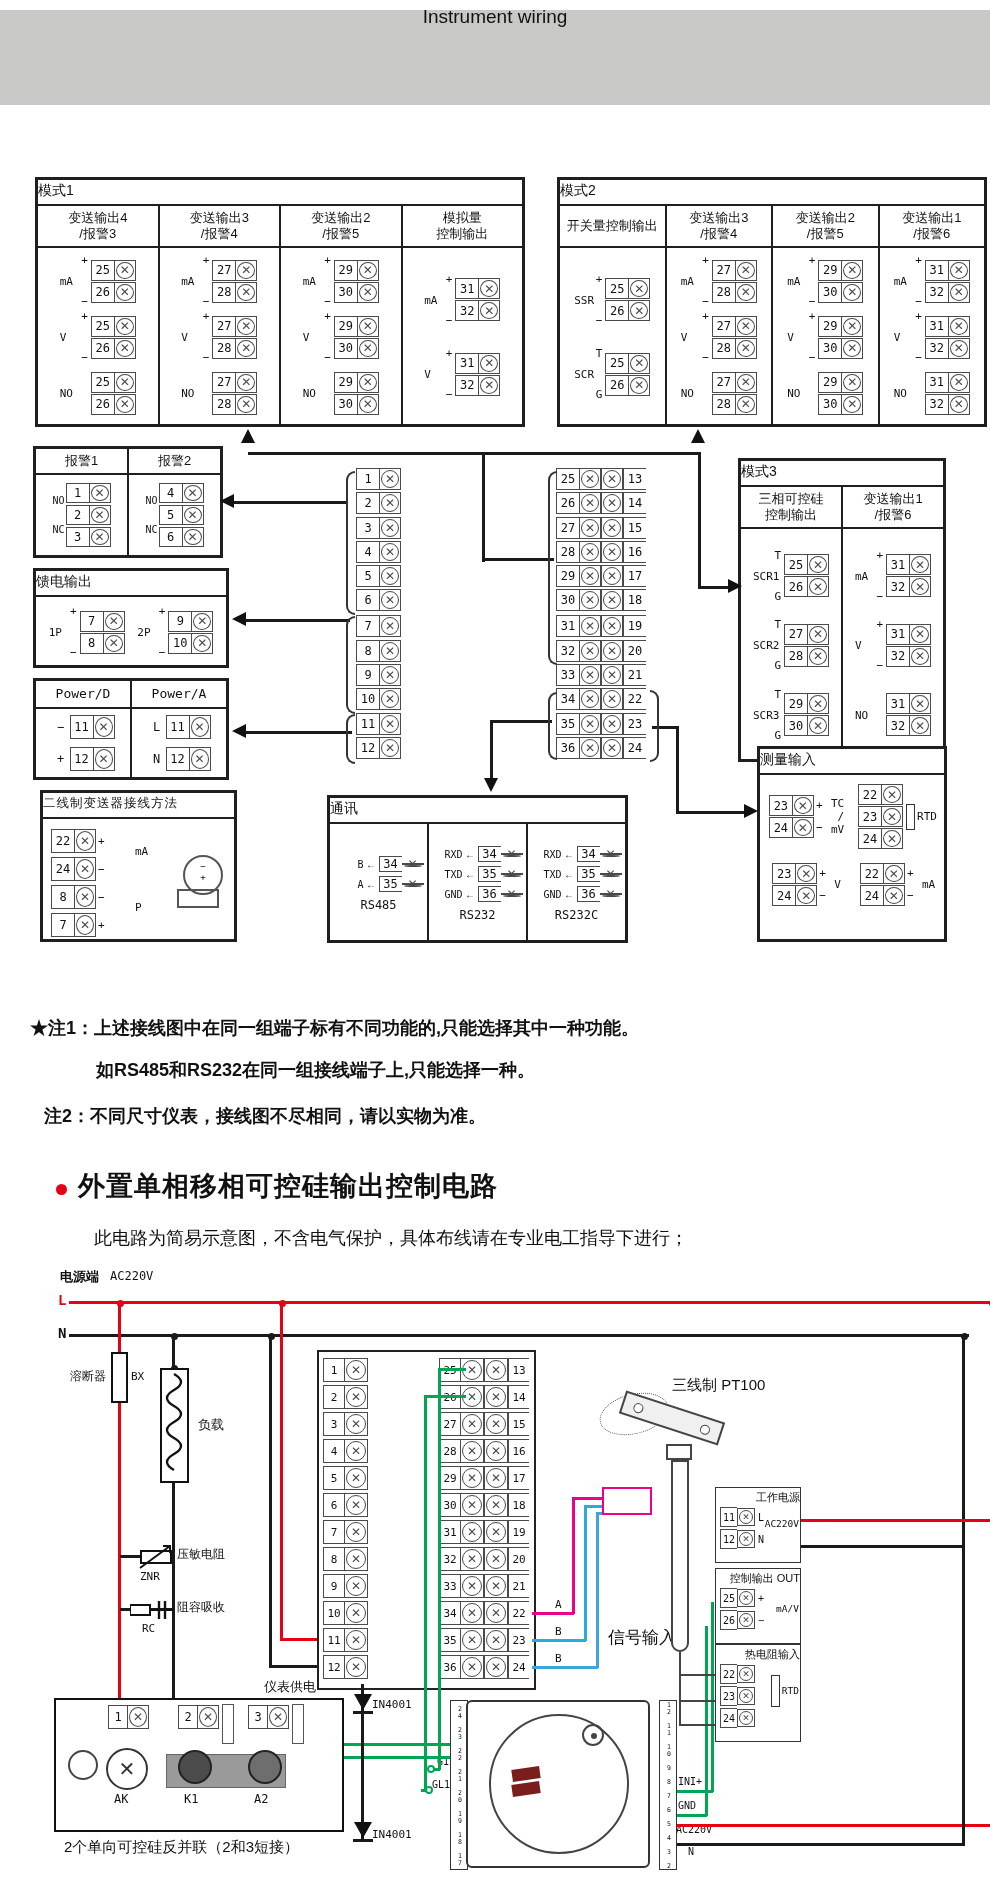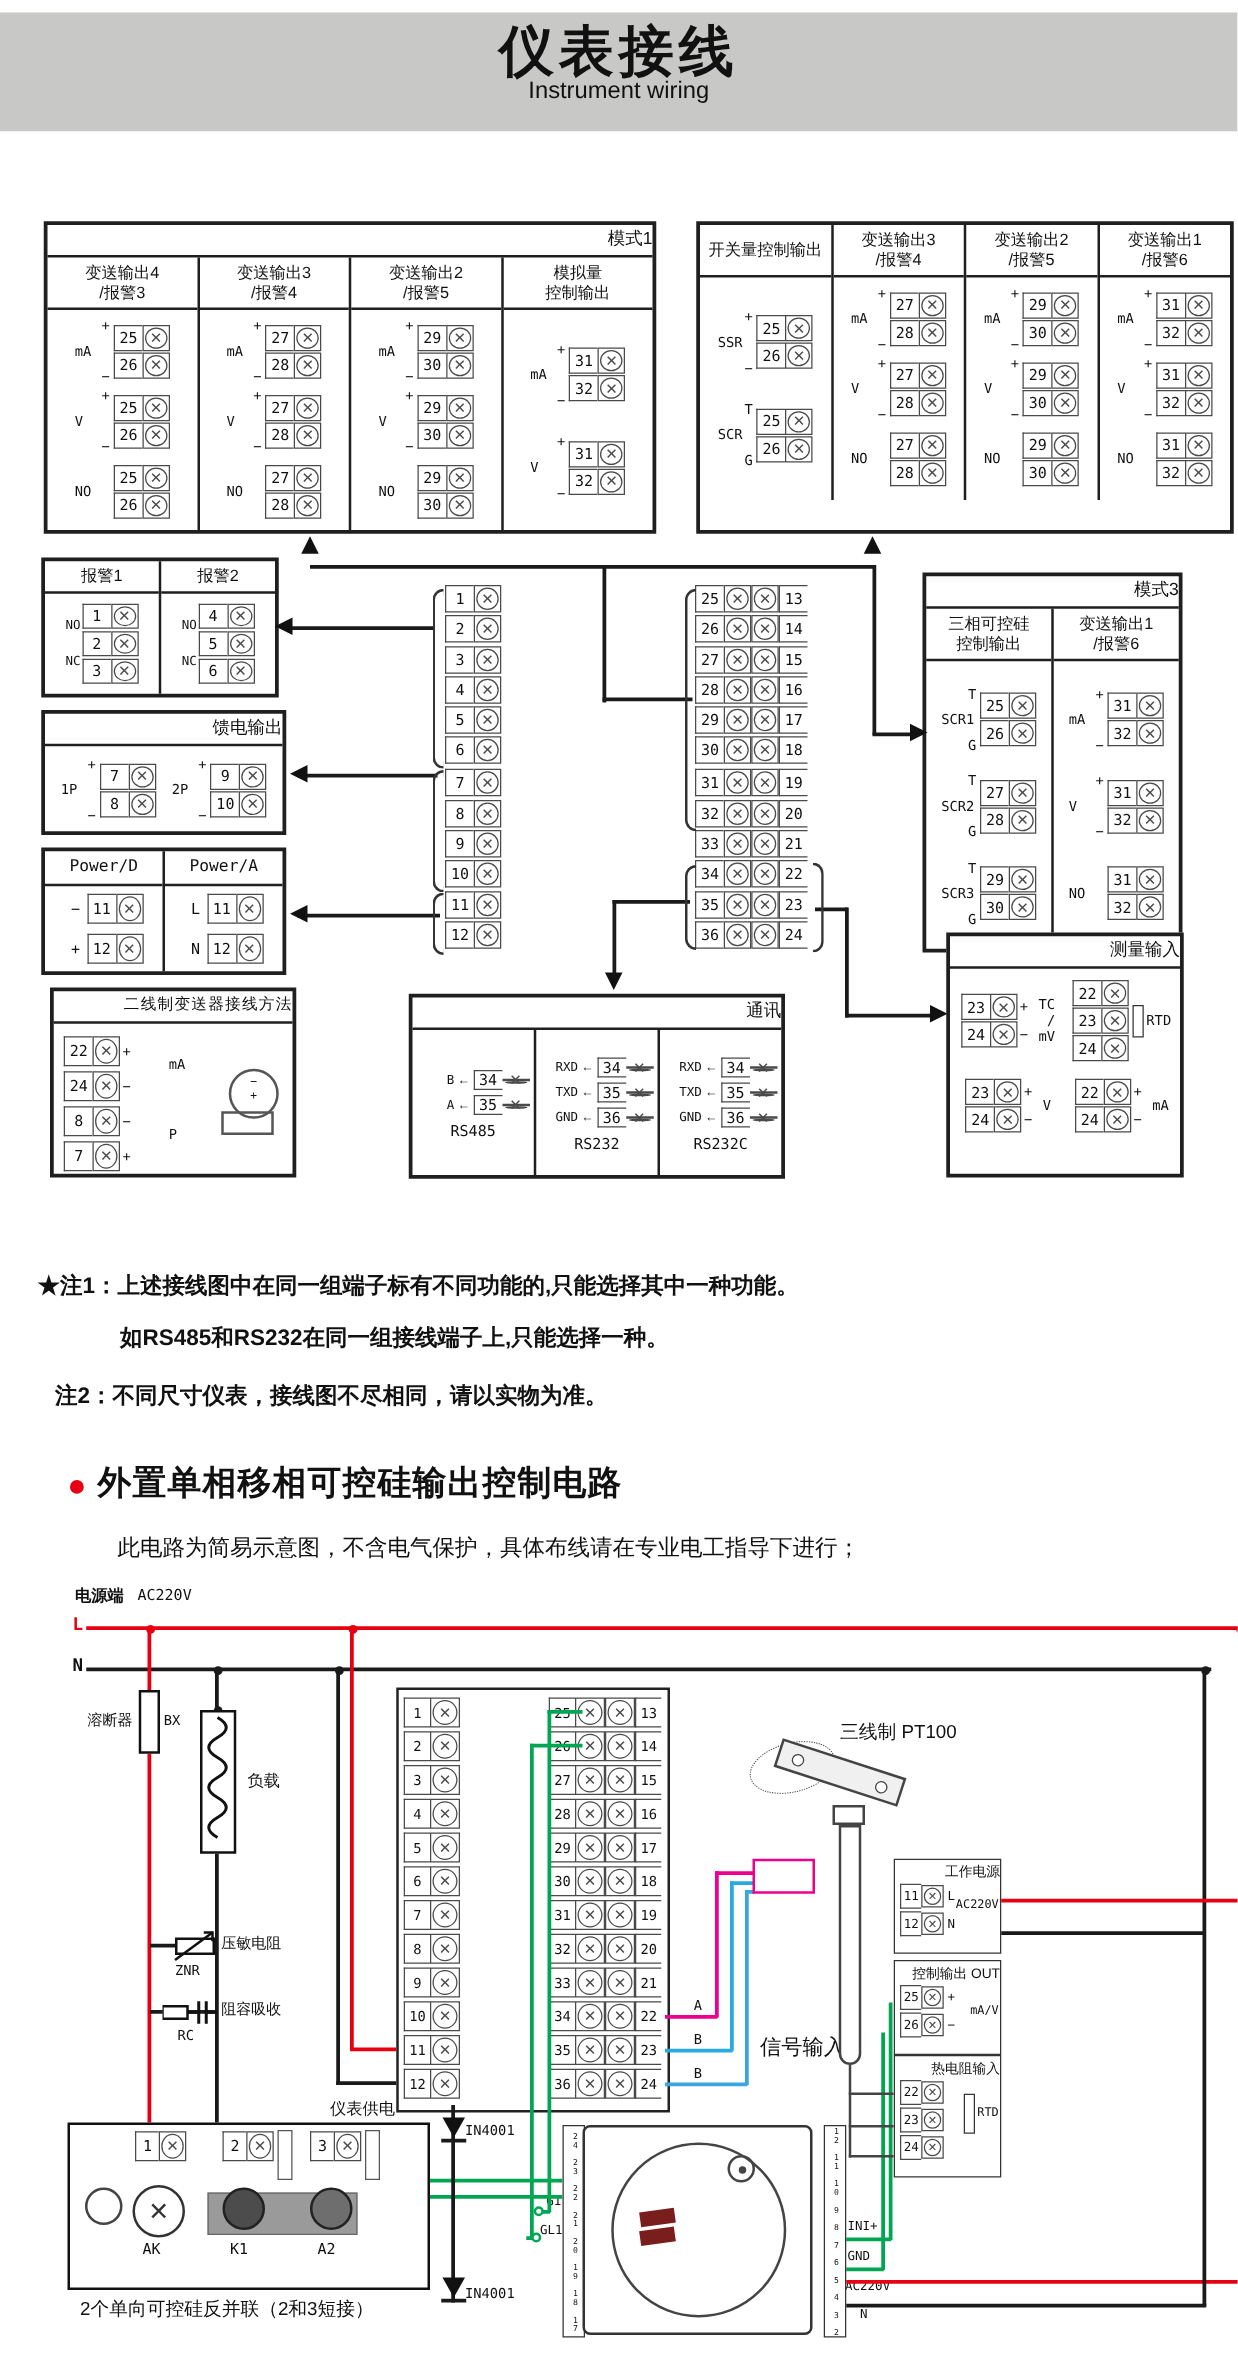--- a/index.html
+++ b/index.html
@@ -5,21 +5,21 @@
   html,body{margin:0;padding:0}
   body{width:990px;height:1898px;position:relative;background:#fff;color:#111;
        font-family:"Liberation Sans",sans-serif;overflow:hidden}
   .abs{position:absolute}
   
   #banner{position:absolute;left:0;top:10px;width:990px;height:95px;background:#c8c8c6;text-align:center}
   #banner .t{font-size:44px;font-weight:bold;letter-spacing:4px;padding-top:8px;line-height:1.1}
   #banner .s{font-size:19px;margin-top:-4px;letter-spacing:0}
   
   .box{position:absolute;border:3px solid #1f1f1f;background:#fff;box-sizing:border-box}
-  .btitle{height:24px;line-height:21px;text-align:right;border-bottom:2.5px solid #1f1f1f;font-size:14px}
+  .btitle{height:24px;line-height:21px;text-align:left;border-bottom:2.5px solid #1f1f1f;font-size:14px}
   .cols{display:flex;height:calc(100% - 24px)}
   .col{flex:1;display:flex;flex-direction:column;border-right:2.5px solid #1f1f1f;min-width:0}
   .col:last-child{border-right:none}
   .chead{height:40px;border-bottom:2.5px solid #1f1f1f;display:flex;align-items:center;justify-content:center;
          text-align:center;font-size:13px;line-height:1.2;white-space:pre-line}
   .cbody{flex:1;display:flex;flex-direction:column;justify-content:space-evenly;align-items:center}
   
   .trow{display:flex;align-items:stretch;height:21px;margin:1px 0}
   .tnum{width:22px;border:1.6px solid #4a4a4a;border-right:none;display:flex;align-items:center;justify-content:center;
         font-family:"DejaVu Sans Mono",monospace;font-size:12px;background:#fff}
@@ -105,21 +105,20 @@
          font-family:"DejaVu Sans Mono",monospace;font-size:6.5px;line-height:14px;text-align:center;
          letter-spacing:-1px;overflow:hidden;background:#fff}
   .bigscrew{position:absolute;border-radius:50%;border:2.5px solid #333;background:#fff}
   .bigscrew::after{content:"✕";position:absolute;inset:0;display:flex;align-items:center;justify-content:center;
         font-size:20px;color:#333}
 </style>
 </head>
 <body>
 
 <div id="banner">
-  <div class="t">仪表接线</div>
   <div class="s">Instrument wiring</div>
 </div>
 
 <div class="box" id="mode1" style="left:35px;top:177px;width:490px;height:250px">
     <div class="btitle">模式1</div>
     <div class="cols">
       <div class="col">
         <div class="chead">变送输出4
 /报警3</div>
         <div class="cbody">
@@ -326,20 +325,21 @@
                 <span class="tnum">32</span>
                 <span class="screw"></span>
               </div>
             </div>
           </div>
         </div>
       </div>
     </div>
   </div>
 <div class="box" id="mode2" style="left:557px;top:177px;width:430px;height:250px">
+    <div class="btitle">模式2</div>
     <div class="cols">
       <div class="col">
         <div class="chead">开关量控制输出</div>
         <div class="cbody">
           <div class="grp">
             <div class="gmark">
               <span class="gtop">+</span>
               <span class="gname">SSR</span>
               <span class="gbot">−</span>
             </div>

